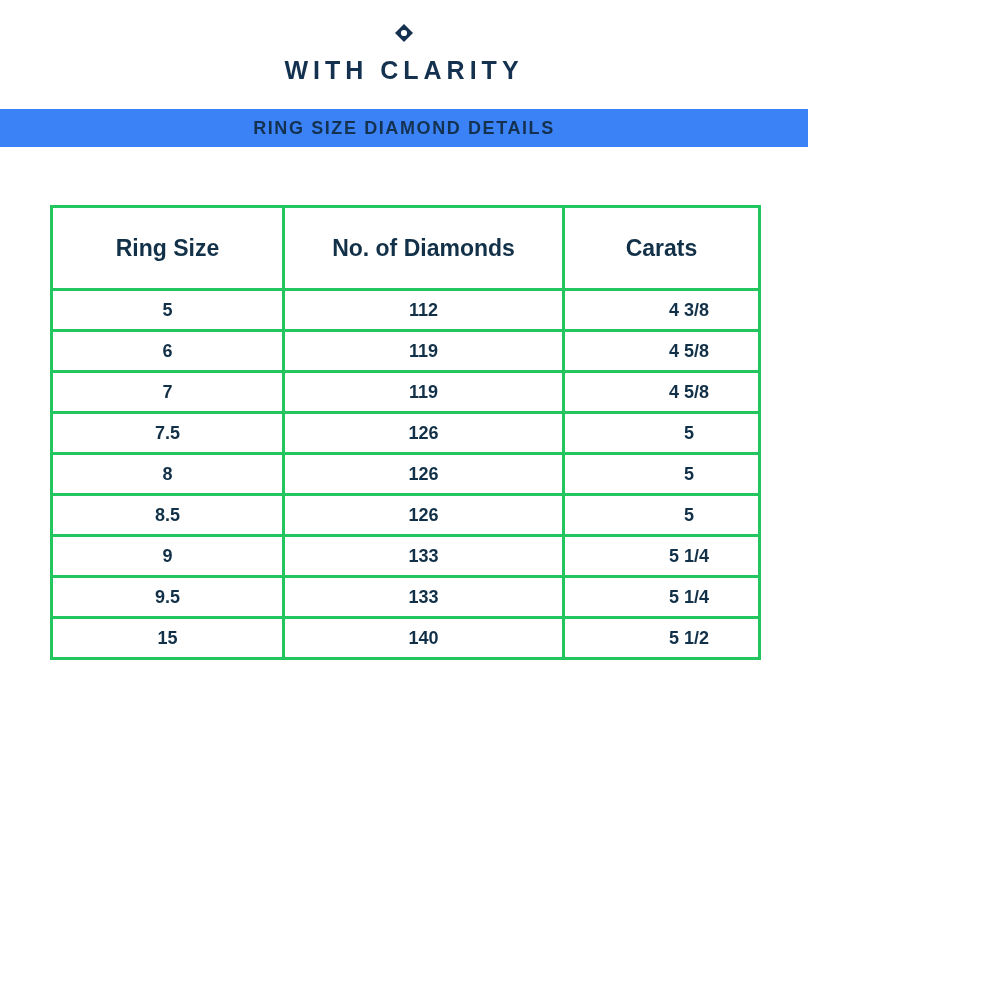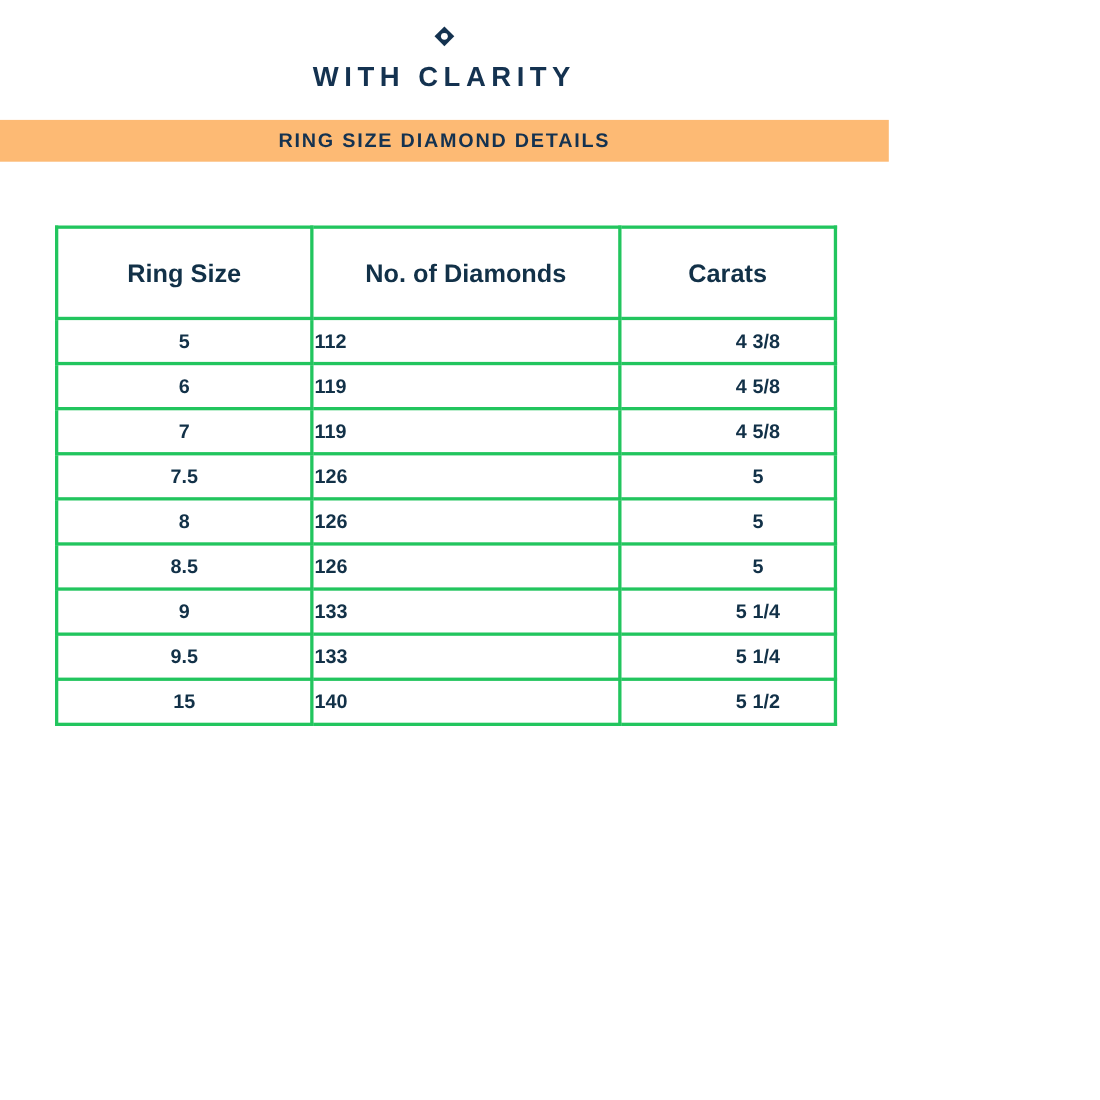--- a/index.html
+++ b/index.html
@@ -38,21 +38,21 @@
     letter-spacing: 5px;
     font-weight: 600;
     color: #143250;
     line-height: 1;
   }
 
   
   .subheader {
     margin-top: 26px;
     height: 38px;
-    background: #fdba74;
+    background: #3b82f6;
     display: flex;
     align-items: center;
     justify-content: center;
   }
   .subheader-title {
     font-size: 18px;
     letter-spacing: 1.6px;
     font-weight: 600;
     color: #143250;
   }
@@ -84,21 +84,21 @@
     font-size: 18px;
     font-weight: 600;
     vertical-align: middle;
   }
   
   col.c1 { width: 232px; }
   col.c2 { width: 280px; }
   col.c3 { width: 196px; }
 
   td.col-size { text-align: center; }
-  td.col-count { }
+  td.col-count { text-align: center; }
   td.col-carats { text-align: center; padding-left: 56px; }
 </style>
 </head>
 <body>
 
 <div class="page">
 
   <div class="brand">
     <span class="brand-mark">
       <svg width="22" height="22" viewBox="0 0 22 22" xmlns="http://www.w3.org/2000/svg">

